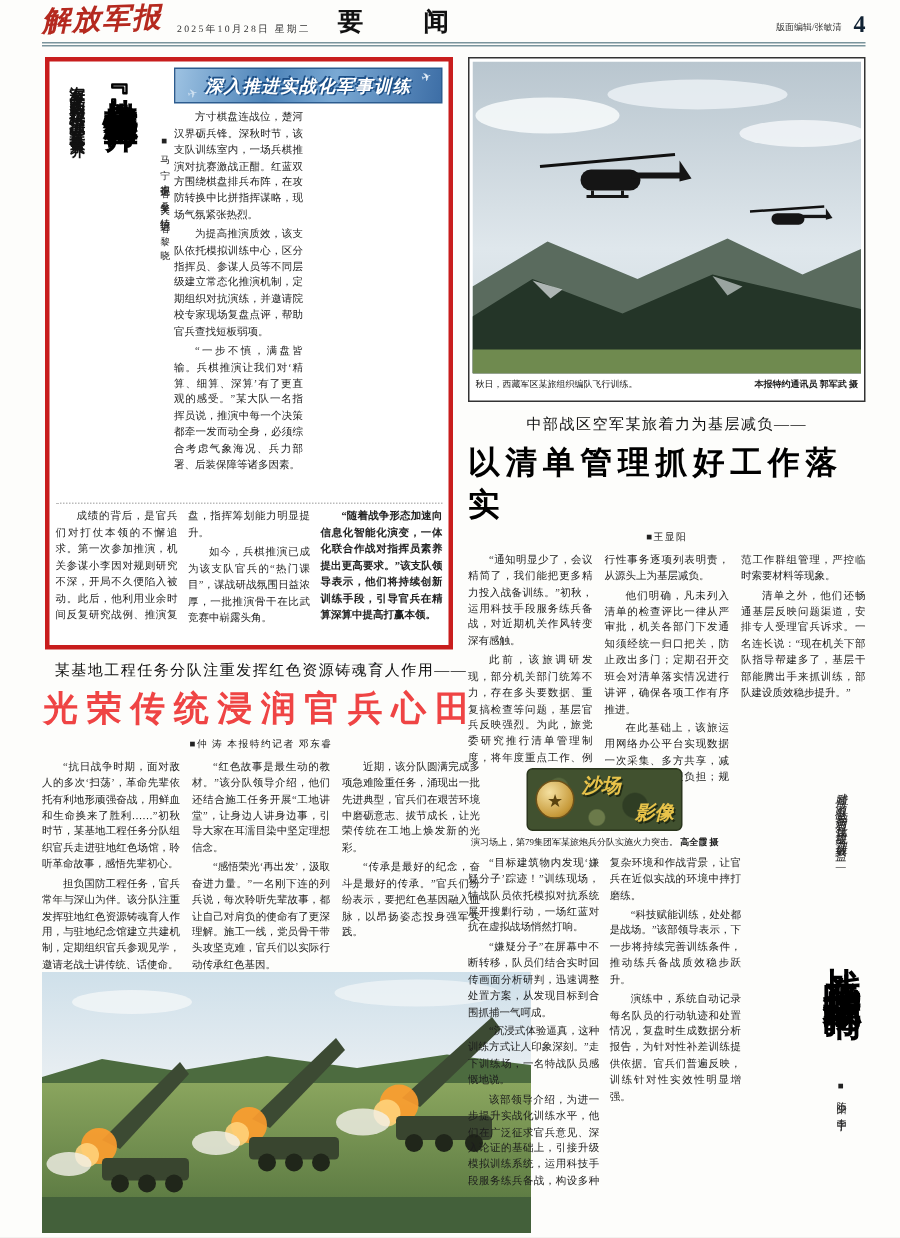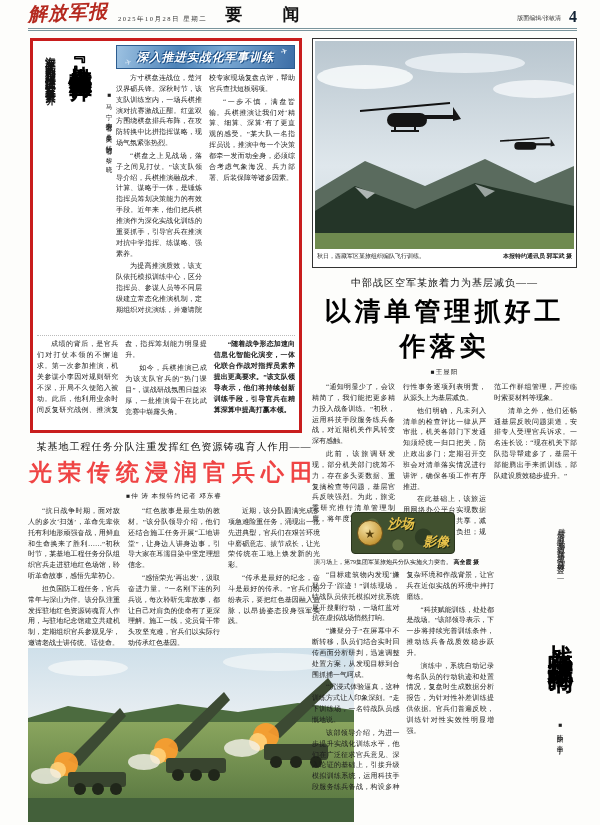--- a/index.html
+++ b/index.html
@@ -48,21 +48,21 @@
   .artillery { position:absolute; left:28px; top:648px; width:326px; height:174px; overflow:hidden; }
 
   
   .heli-box { position:absolute; left:312px; top:38px; width:265px; height:230px; border:1px solid #333; background:#fff; padding:2px; }
   .heli-box svg { display:block; }
   .heli-caption-row { display:flex; justify-content:space-between; align-items:flex-end; font-size:6px; color:#222; padding:3px 2px 1px; }
   .credit { font-weight:bold; }
 
   
   .checklist { position:absolute; left:312px; top:276px; width:265px; height:232px; }
-  .checklist .headline { font-size:26px; font-weight:bold; text-align:center; letter-spacing:4px; color:#000; margin-top:4px; }
+  .checklist .headline { font-size:21px; font-weight:bold; letter-spacing:4px; color:#000; margin-top:4px; }
   .checklist .cols { columns:3; column-gap:8px; column-fill:auto; height:158px; overflow:hidden; }
 
   
   .virtual { position:absolute; left:312px; top:512px; width:265px; height:310px; display:flex; }
   .virt-left { width:182px; display:flex; flex-direction:column; }
   .badge { width:104px; height:42px; border-radius:4px; margin:0 auto; position:relative; background:
       radial-gradient(circle at 20% 30%, #55663c 0 6px, transparent 7px),
       radial-gradient(circle at 70% 60%, #2f3d24 0 8px, transparent 9px),
       radial-gradient(circle at 45% 80%, #6b7a4a 0 5px, transparent 6px),
       #41512f; border:1px solid #2a351d; display:flex; align-items:center; }
@@ -96,21 +96,20 @@
       <div class="lead-headline v">从『棋盘』感悟精算博弈</div>
       <div class="lead-byline v">■马 宁 本报记者 桑复夫 特约记者 黎 晓</div>
       <div class="rb-content">
         <div class="banner">
           <span class="jet jet-a">✈</span>
           <span class="jet jet-b">✈</span>
           <span class="banner-text">深入推进实战化军事训练</span>
         </div>
         <div class="rb-cols body-text">
           <p>方寸棋盘连战位，楚河汉界砺兵锋。深秋时节，该支队训练室内，一场兵棋推演对抗赛激战正酣。红蓝双方围绕棋盘排兵布阵，在攻防转换中比拼指挥谋略，现场气氛紧张热烈。</p>
-          <p>“棋盘之上见战场，落子之间见打仗。”该支队领导介绍，兵棋推演融战术、计算、谋略于一体，是锤炼指挥员筹划决策能力的有效手段。近年来，他们把兵棋推演作为深化实战化训练的重要抓手，引导官兵在推演对抗中学指挥、练谋略、强素养。</p>
           <p>为提高推演质效，该支队依托模拟训练中心，区分指挥员、参谋人员等不同层级建立常态化推演机制，定期组织对抗演练，并邀请院校专家现场复盘点评，帮助官兵查找短板弱项。</p>
           <p>“一步不慎，满盘皆输。兵棋推演让我们对‘精算、细算、深算’有了更直观的感受。”某大队一名指挥员说，推演中每一个决策都牵一发而动全身，必须综合考虑气象海况、兵力部署、后装保障等诸多因素。</p>
         </div>
       </div>
     </div>
     <div class="rb-bottom body-text">
       <p>成绩的背后，是官兵们对打仗本领的不懈追求。第一次参加推演，机关参谋小李因对规则研究不深，开局不久便陷入被动。此后，他利用业余时间反复研究战例、推演复盘，指挥筹划能力明显提升。</p>
       <p>如今，兵棋推演已成为该支队官兵的“热门课目”，谋战研战氛围日益浓厚，一批推演骨干在比武竞赛中崭露头角。</p>
       <p class="note">“随着战争形态加速向信息化智能化演变，一体化联合作战对指挥员素养提出更高要求。”该支队领导表示，他们将持续创新训练手段，引导官兵在精算深算中提高打赢本领。</p>
     </div>

